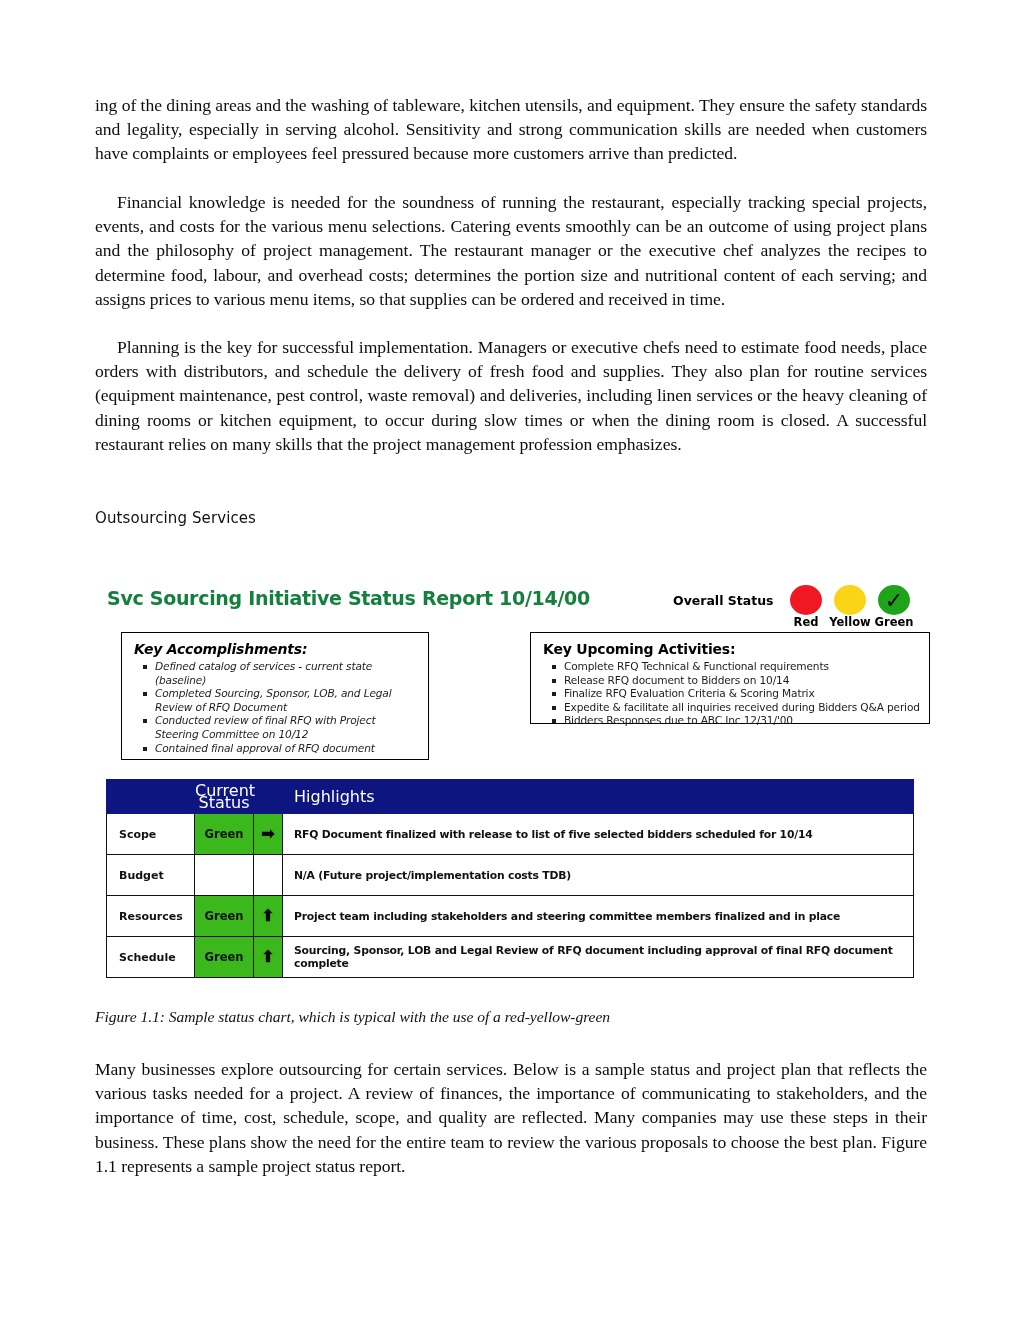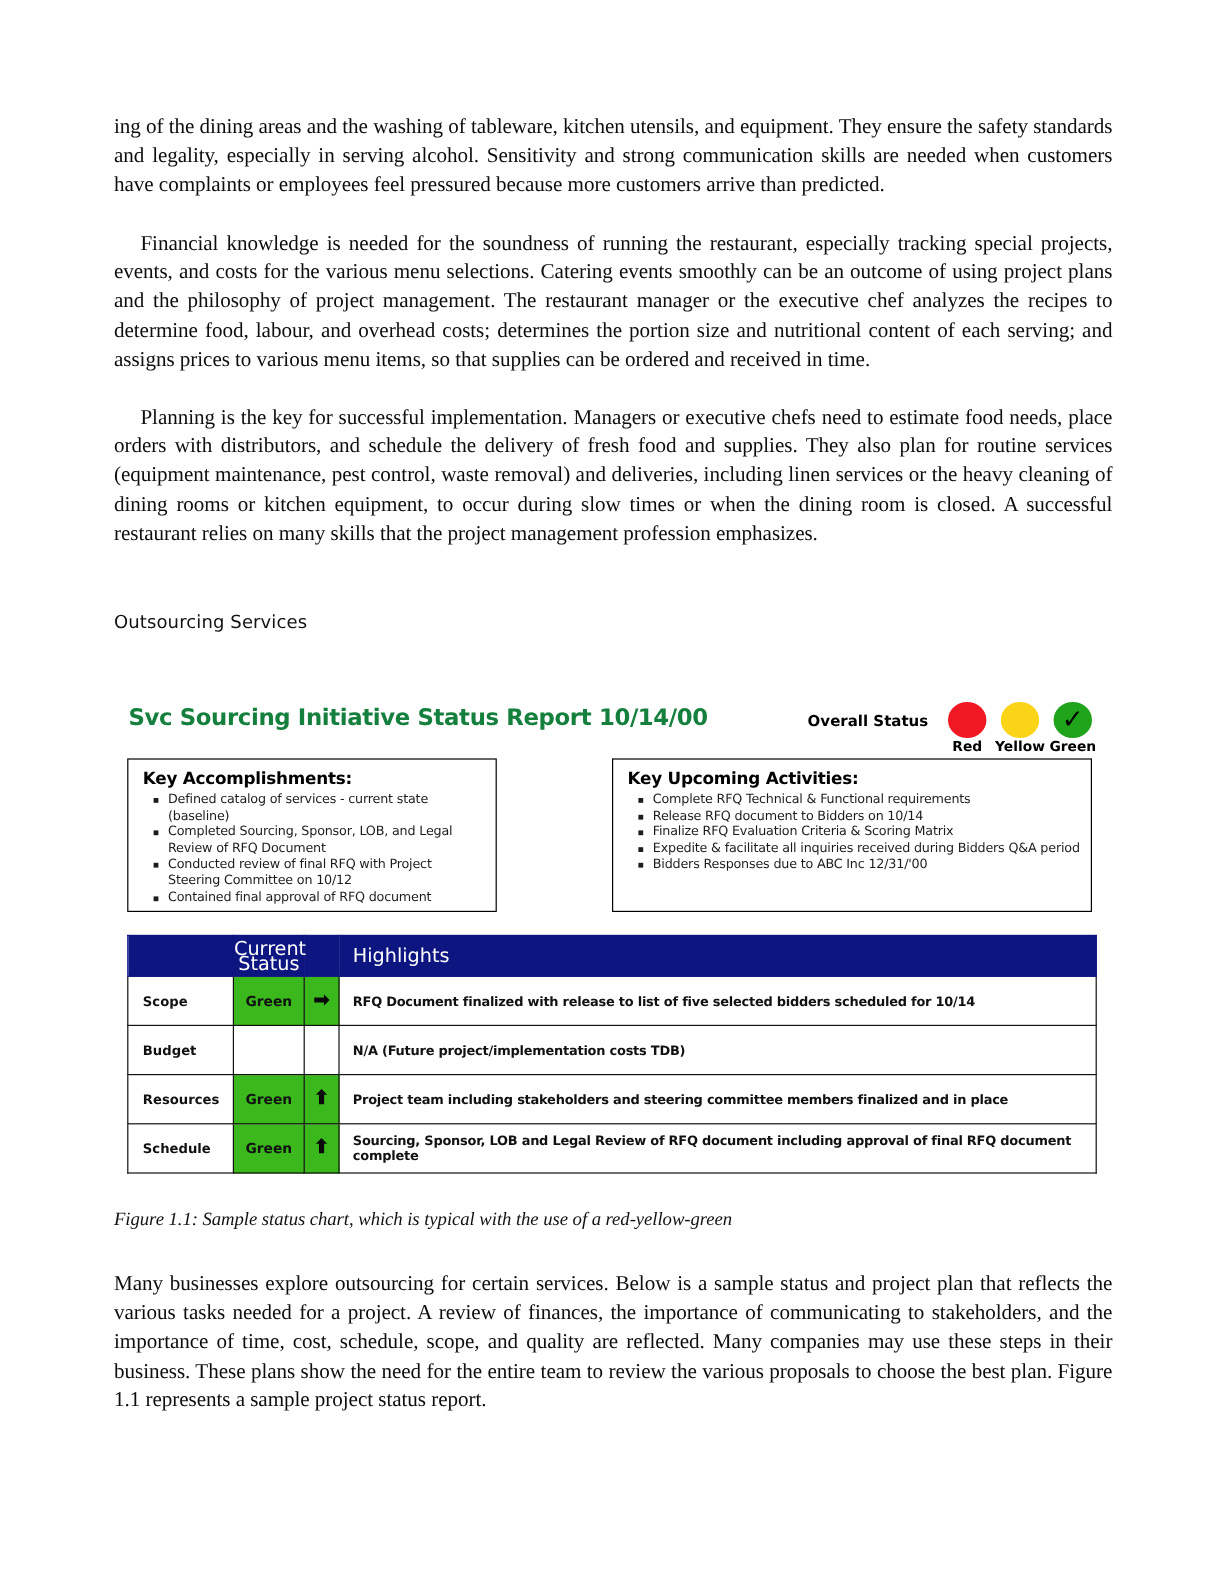--- a/index.html
+++ b/index.html
@@ -139,30 +139,31 @@
   }
 
   
   .info-box {
     position: absolute;
     border: 1.4px solid #000000;
     background: #ffffff;
     box-sizing: border-box;
   }
   #box-accomplishments {
-    left: 11px;
+    left: 26px;
     top: 57px;
     width: 308px;
     height: 128px;
+    font-style: italic;
   }
   #box-upcoming {
-    left: 415px;
+    left: 435px;
     top: 57px;
     width: 400px;
-    height: 128px;
+    height: 92px;
   }
   .info-box h4 {
     margin: 0;
     padding: 8px 0 3px 12px;
     font-family: "DejaVu Sans", sans-serif;
     font-weight: bold;
     font-size: 14px;
     letter-spacing: -0.2px;
     color: #000;
   }

